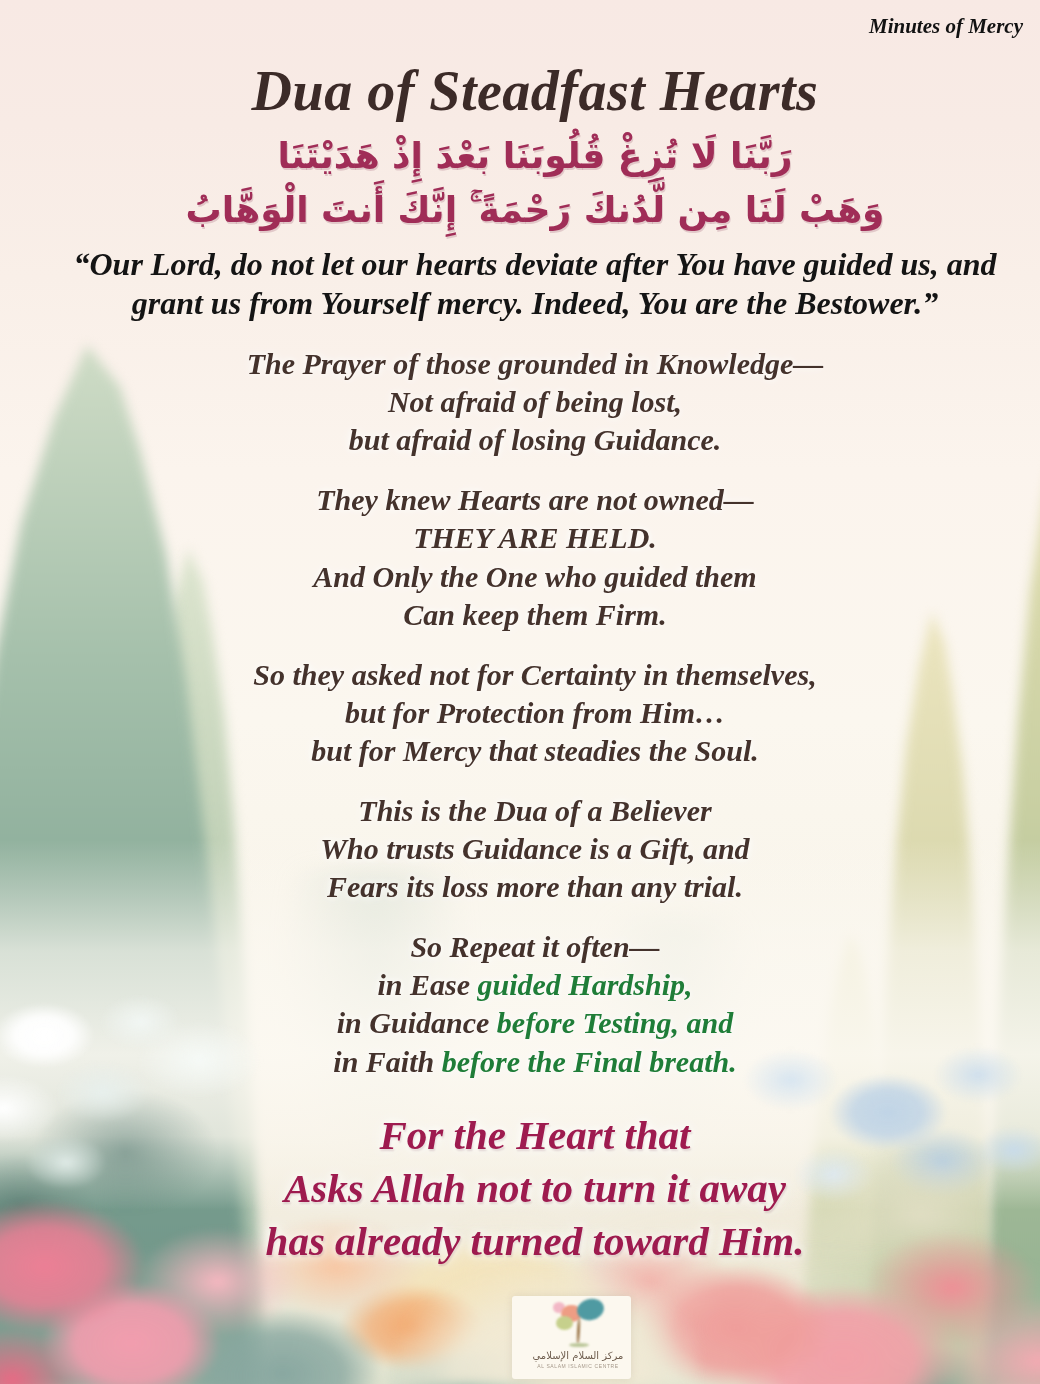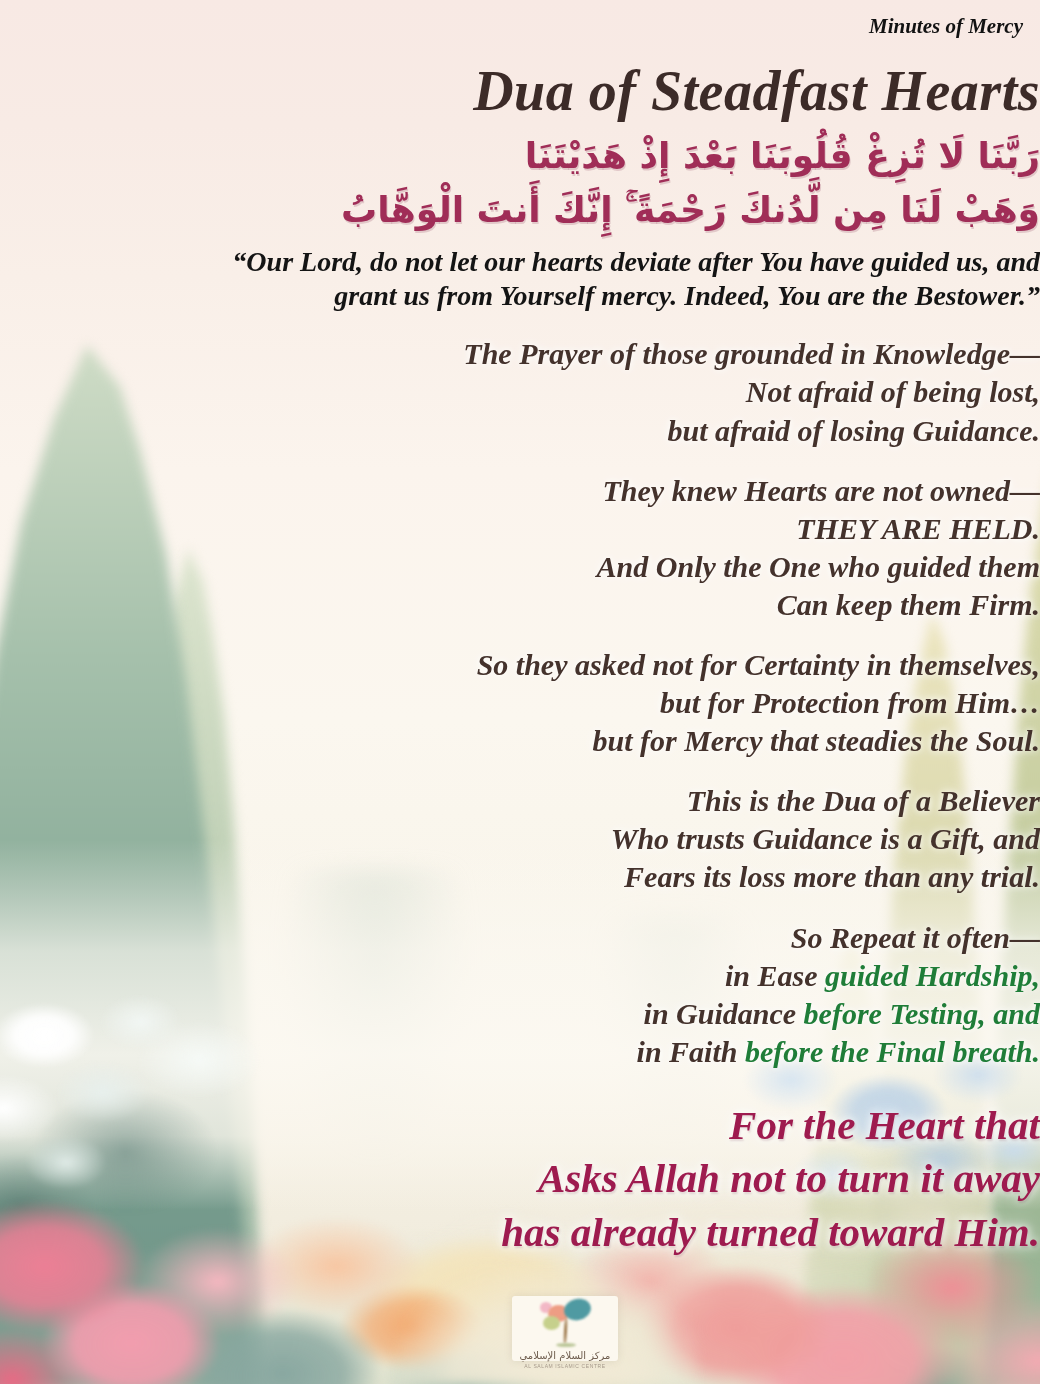--- a/index.html
+++ b/index.html
@@ -64,36 +64,36 @@
     radial-gradient(ellipse 135px 88px at 70% 75%,#ef9d9a 0%,rgba(239,157,154,.85) 45%,transparent 72%),
     radial-gradient(ellipse 155px 98px at 80% 85%,#f2a0a8 0%,rgba(242,160,168,.9) 45%,transparent 75%),
     radial-gradient(ellipse 125px 82px at 90% 62%,#ee8f96 0%,transparent 70%),
     radial-gradient(ellipse 145px 92px at 98% 86%,#f3aab2 0%,transparent 72%),
     radial-gradient(ellipse 105px 68px at 88% 97%,#7d9f90 0%,transparent 70%),
     radial-gradient(ellipse 1100px 230px at 50% 102%,rgba(213,226,202,.5) 0%,transparent 80%);}
   .path2{left:398px;top:1268px;width:300px;height:116px;filter:blur(6px);
     background:radial-gradient(ellipse at 50% 100%,#f1ead6 0%,rgba(241,234,214,.85) 45%,transparent 78%);}
   
   .content{position:absolute;left:30px;right:0;top:0;bottom:0;}
-  .center{text-align:right;}
+  .center{text-align:center;}
   .bi{font-weight:bold;font-style:italic;}
   .brand{padding:14px 17px 0 0;text-align:right;font-size:21px;color:#121212;}
   .title{margin:20px 0 0 0;font-size:56px;color:#3c2b28;letter-spacing:.5px;}
   .arabic{direction:rtl;font-family:"DejaVu Sans",sans-serif;font-weight:bold;font-size:36px;line-height:1.5;
     color:#a02d57;text-shadow:1px 2px 0 rgba(122,32,64,.18);}
   .arabic.first{margin-top:6px;}
-  .translation{margin-top:8px;font-size:28px;line-height:1.22;color:#141414;}
+  .translation{margin-top:8px;font-size:32px;line-height:1.22;color:#141414;}
   .stanza{margin-top:22px;font-size:30px;line-height:1.27;color:#44322c;
     text-shadow:0 0 6px rgba(255,255,255,.9),0 0 14px rgba(255,255,255,.75);}
   .green{color:#1f7d38;}
   .closing{margin-top:28px;font-size:41px;line-height:1.3;color:#9e1b4f;
     text-shadow:0 0 8px rgba(255,255,255,.95),0 0 18px rgba(255,255,255,.85),1px 2px 2px rgba(80,10,40,.2);}
   
-  .logo-card{position:absolute;left:512px;top:1296px;width:106px;height:65px;background:#fcf8ef;
-    border-radius:3px;box-shadow:0 0 8px rgba(90,80,60,.12);text-align:center;}
+  .logo-card{position:absolute;left:512px;top:1296px;width:106px;height:83px;background:#fcf8ef;
+    border-radius:3px;box-shadow:0 0 8px rgba(90,80,60,.12);text-align:center;padding-left:13px;}
   .logo-tree{position:relative;width:100%;height:52px;}
   .logo-tree span{position:absolute;border-radius:50%;filter:blur(1px);}
   .lt-teal{left:52px;top:3px;width:27px;height:21px;background:#4f9aa2;transform:rotate(-14deg);}
   .lt-coral{left:36px;top:9px;width:21px;height:17px;background:#ee9d84;}
   .lt-pink{left:28px;top:6px;width:12px;height:11px;background:#f2b8c6;}
   .lt-green{left:31px;top:20px;width:17px;height:14px;background:#c6d08c;}
   .lt-trunk{left:52px;top:22px;width:3px;height:26px;border-radius:2px;background:#a07c50;transform:rotate(3deg);filter:none;}
   .lt-grass{left:44px;top:47px;width:20px;height:4px;background:#bcc79a;}
   .logo-ar{font-family:"DejaVu Sans",sans-serif;font-size:10px;color:#6e5d4e;margin-top:2px;}
   .logo-en{font-size:5px;letter-spacing:.6px;color:#a5988a;text-transform:uppercase;margin-top:2px;

